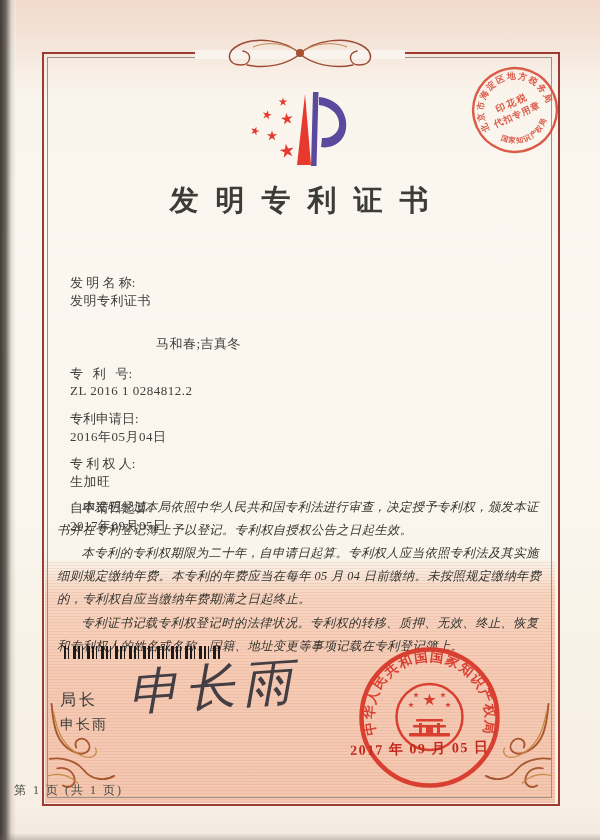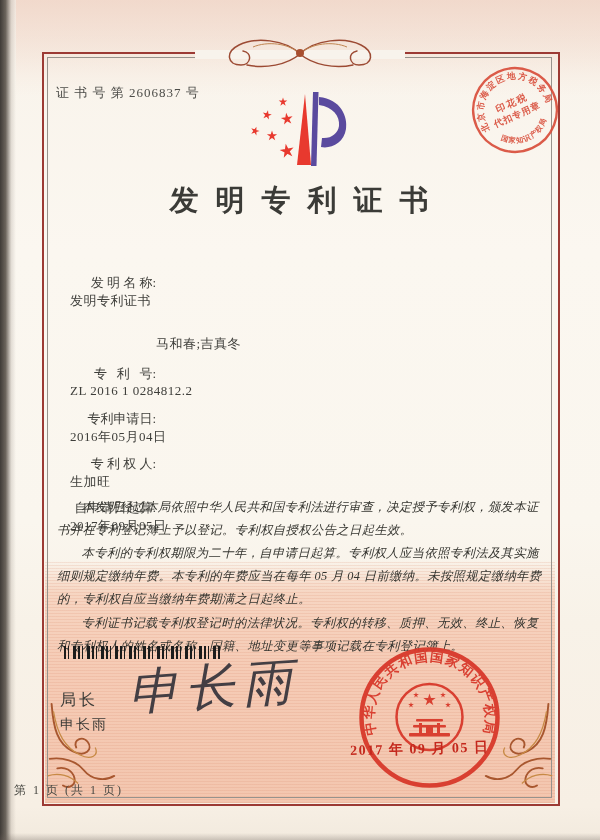--- a/index.html
+++ b/index.html
@@ -27,21 +27,21 @@
   .flourish{position:absolute;width:74px;height:94px;}
   .flourish.left{left:44px;top:700px;}
   .flourish.right{left:482px;top:700px;transform:scaleX(-1);}
   
   .cert-no{position:absolute;left:56px;top:84px;font-size:13px;color:#4c4c48;
            white-space:pre;letter-spacing:1px;}
   .logo{position:absolute;left:242px;top:88px;width:116px;height:90px;}
   .title{position:absolute;left:42px;top:181px;width:514px;text-align:center;
          font-size:29px;font-weight:600;color:#3b3b37;letter-spacing:17px;text-indent:17px;}
   .field{position:absolute;left:57px;font-size:13px;color:#3e3e3a;white-space:pre;}
-  .field .lab{display:inline-block;width:86px;white-space:pre;text-align:right;}
+  .field .lab{display:inline-block;width:86px;white-space:pre;}
   .field .val{letter-spacing:.5px;}
   .f0{top:258px}.f1{top:300px}.f1b{top:319px;left:143px}.f2{top:349px}
   .f3{top:394px}.f4{top:439px}.f5{top:483px}
   .paras{position:absolute;left:57px;top:496px;width:489px;font-size:12.3px;
          line-height:1.88;color:#34342f;font-style:italic;}
   .paras p{margin:0;text-indent:2em;letter-spacing:.4px;}
   .barcode{position:absolute;left:64px;top:646px;width:157px;height:13px;
      background:
        repeating-linear-gradient(90deg,#1c1c1c 0 2px,rgba(0,0,0,0) 2px 4px,#1c1c1c 4px 5px,rgba(0,0,0,0) 5px 9px,#1c1c1c 9px 12px,rgba(0,0,0,0) 12px 14px);}
   .director-title{position:absolute;left:60px;top:690px;font-size:16px;color:#3a3a36;
@@ -102,21 +102,20 @@
       <path d="M8,2 C10,28 14,44 30,52 C44,59 52,50 46,42 C41,35 30,40 34,48"></path>
       <path d="M6,60 C20,58 34,62 42,72 C50,82 64,84 74,78"></path>
       <path d="M14,70 C22,68 30,72 32,80 C34,88 26,92 20,88"></path>
     </g>
     <g fill="none" stroke="#c78a45" stroke-width="1.3">
       <path d="M10,10 C14,34 22,48 38,56 C50,62 58,56 54,48"></path>
       <path d="M4,78 C16,74 28,78 36,86"></path>
     </g>
   </svg>
 
-  <div class="cert-no">证 书 号 第 2606837 号</div>
 
   <svg class="logo" viewBox="0 0 116 90">
     <polygon points="63,6 55,77 69,77" fill="#e8392e"></polygon>
     <polygon points="71,4 76.5,4 74.5,78 69,78" fill="#5a4a9e"></polygon>
     <path d="M77,9 C99,11 106,29 104,41 C102,55 89,61 79,59 L80,50 C89,51 96,45 97,38 C98,28 91,19 77,17 Z" fill="#5a4a9e"></path>
     <g fill="#e8392e">
       <path transform="translate(41,14) scale(4.5)" d="M0,-1 L0.588,0.809 L-0.951,-0.309 L0.951,-0.309 L-0.588,0.809 Z"></path>
       <path transform="translate(25,27) scale(4.8) rotate(12)" d="M0,-1 L0.588,0.809 L-0.951,-0.309 L0.951,-0.309 L-0.588,0.809 Z"></path>
       <path transform="translate(45,31) scale(6.2) rotate(-8)" d="M0,-1 L0.588,0.809 L-0.951,-0.309 L0.951,-0.309 L-0.588,0.809 Z"></path>
       <path transform="translate(13,43) scale(4.6) rotate(18)" d="M0,-1 L0.588,0.809 L-0.951,-0.309 L0.951,-0.309 L-0.588,0.809 Z"></path>

